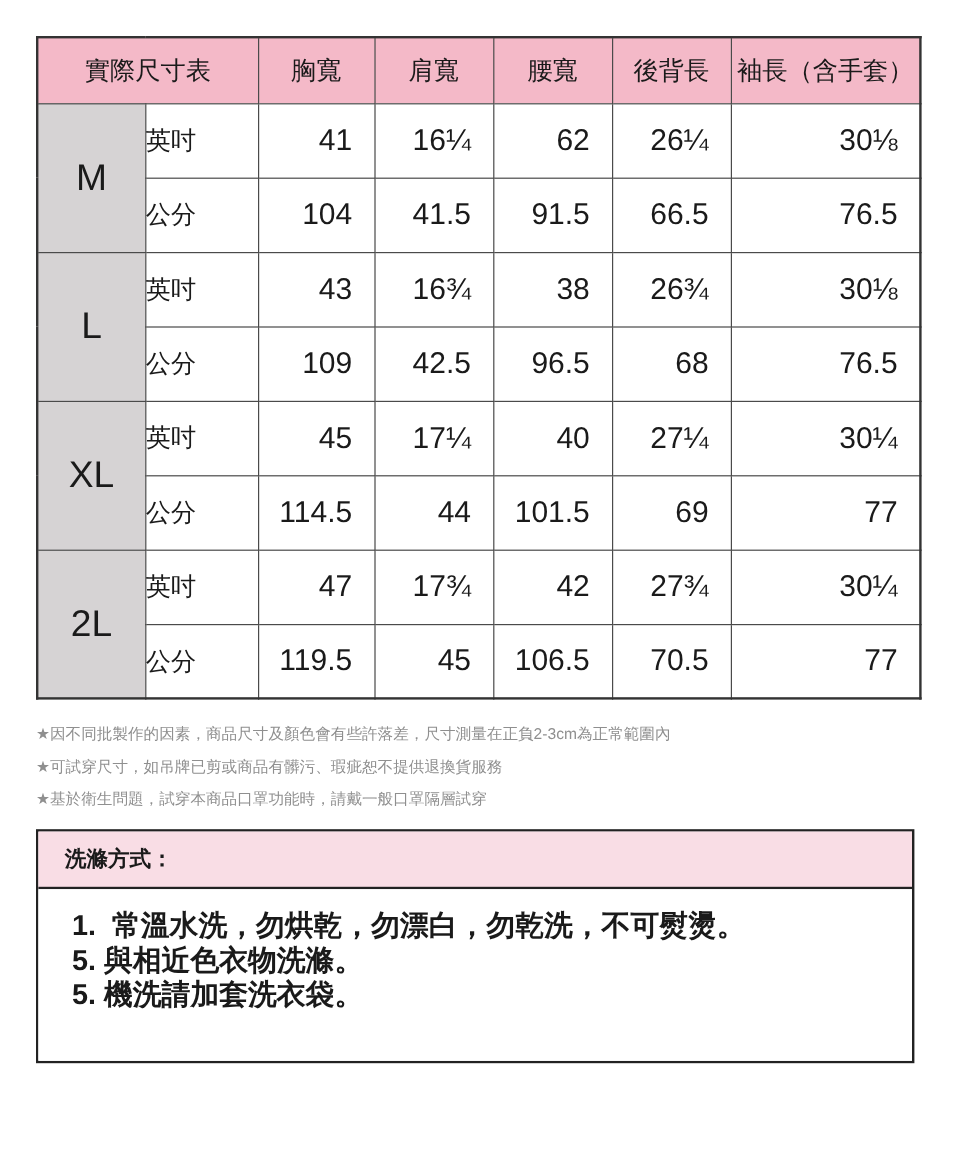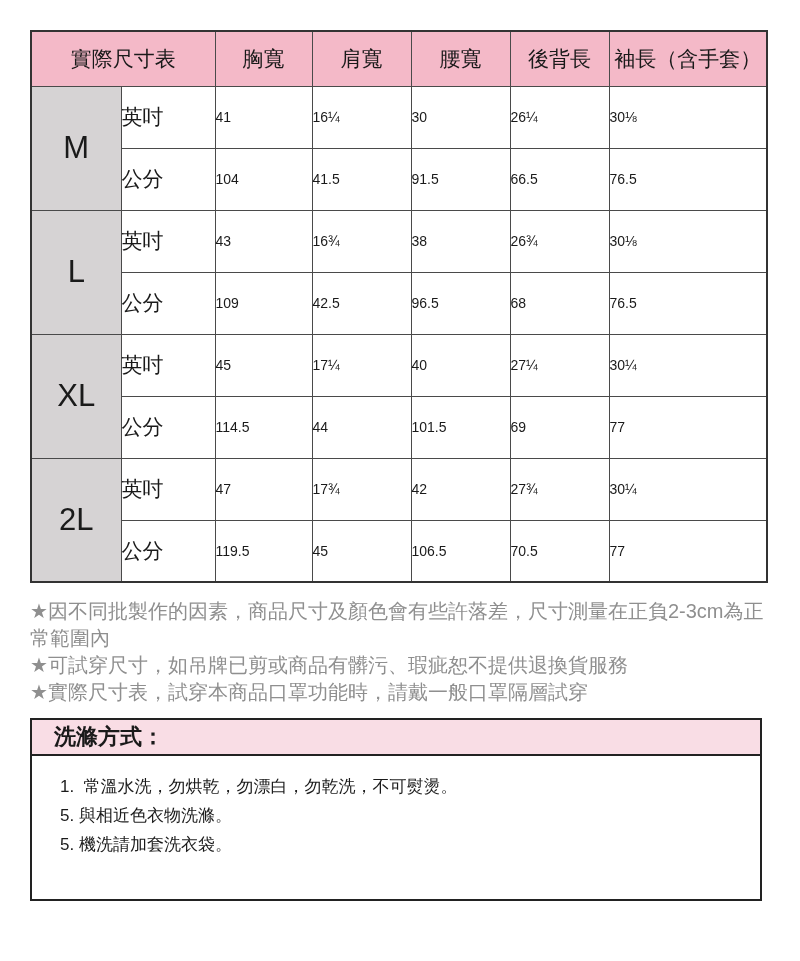--- a/index.html
+++ b/index.html
@@ -43,62 +43,64 @@
     text-align: center;
     vertical-align: middle;
     font-size: 31px;
   }
   .unit-cell {
     vertical-align: middle;
     font-size: 21px;
     height: 62px;
   }
   .val-cell {
-    vertical-align: middle;
-    font-size: 14px;
+    text-align: right;
+    vertical-align: middle;
+    font-size: 25px;
     padding-right: 18px;
     height: 62px;
     background: #ffffff;
   }
 
   
   .notes {
     margin-top: 15px;
     margin-left: 0px;
   }
   .note-line {
     color: #8f8f8f;
-    font-size: 20px;
+    font-size: 13px;
     line-height: 27px;
   }
 
   
   .wash-box {
     margin-top: 12px;
     width: 732px;
     border: 2px solid #222222;
   }
   .wash-head {
     background: #f9dde5;
     border-bottom: 2px solid #222222;
-    height: 36px;
+    height: 48px;
     display: flex;
     align-items: center;
     padding-left: 22px;
-    font-size: 22px;
+    font-size: 18px;
     font-weight: bold;
   }
   .wash-body {
     padding: 16px 10px 40px 28px;
     background: #ffffff;
   }
   .wash-item {
-    font-size: 17px;
+    font-size: 24px;
     line-height: 29px;
     white-space: pre-wrap;
+    font-weight: bold;
   }
 </style>
 </head>
 <body>
 
 <div class="page">
 
   <table class="size-table">
     <colgroup>
       <col style="width:90px">
@@ -117,21 +119,21 @@
       <th>腰寬</th>
       <th>後背長</th>
       <th>袖長（含手套）</th>
     </tr>
 
     <tr>
       <td rowspan="2" class="size-cell">M</td>
       <td class="unit-cell">英吋</td>
       <td class="val-cell">41</td>
       <td class="val-cell">16¼</td>
-      <td class="val-cell">30</td>
+      <td class="val-cell">62</td>
       <td class="val-cell">26¼</td>
       <td class="val-cell">30⅛</td>
     </tr>
     <tr>
       <td class="unit-cell">公分</td>
       <td class="val-cell">104</td>
       <td class="val-cell">41.5</td>
       <td class="val-cell">91.5</td>
       <td class="val-cell">66.5</td>
       <td class="val-cell">76.5</td>
@@ -189,21 +191,21 @@
       <td class="val-cell">106.5</td>
       <td class="val-cell">70.5</td>
       <td class="val-cell">77</td>
     </tr>
   </tbody>
     </table>
 
   <div class="notes">
     <div class="note-line">★因不同批製作的因素，商品尺寸及顏色會有些許落差，尺寸測量在正負2-3cm為正常範圍內</div>
     <div class="note-line">★可試穿尺寸，如吊牌已剪或商品有髒污、瑕疵恕不提供退換貨服務</div>
-    <div class="note-line">★實際尺寸表，試穿本商品口罩功能時，請戴一般口罩隔層試穿</div>
+    <div class="note-line">★基於衛生問題，試穿本商品口罩功能時，請戴一般口罩隔層試穿</div>
   </div>
 
   <div class="wash-box">
     <div class="wash-head">洗滌方式：</div>
     <div class="wash-body">
       <div class="wash-item">1.  常溫水洗，勿烘乾，勿漂白，勿乾洗，不可熨燙。</div>
       <div class="wash-item">5. 與相近色衣物洗滌。</div>
       <div class="wash-item">5. 機洗請加套洗衣袋。</div>
     </div>
   </div>

